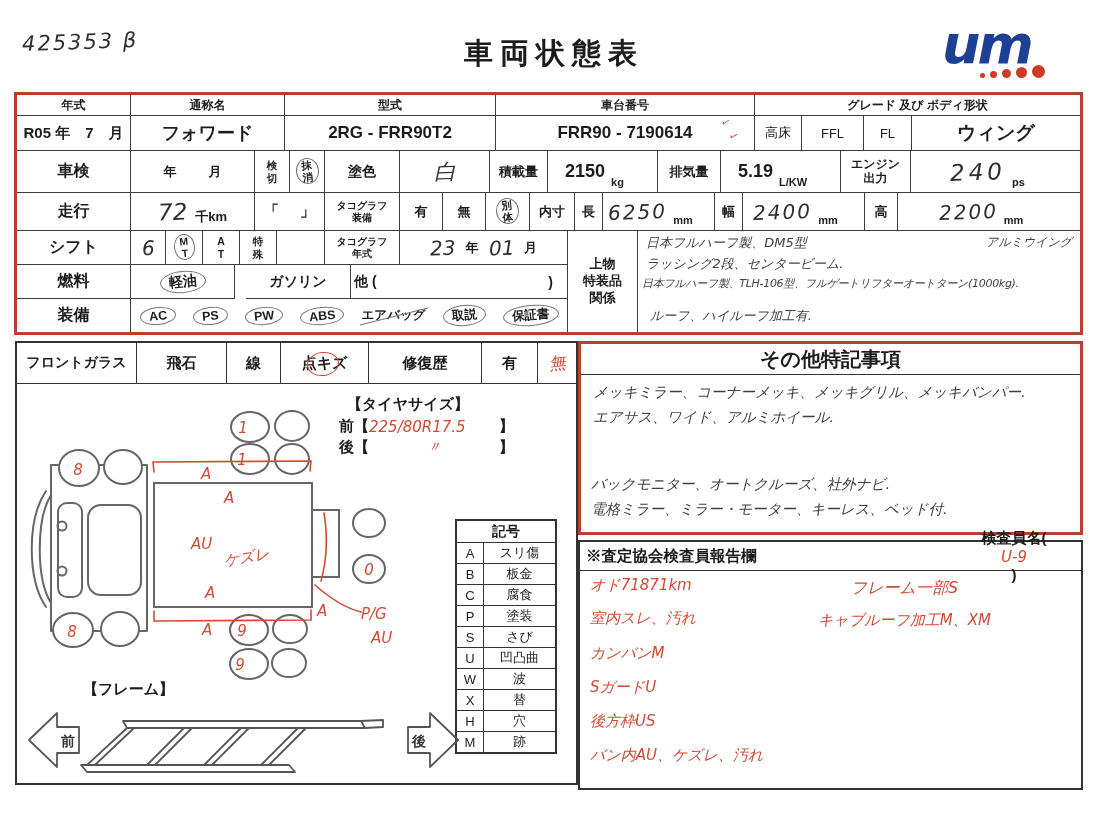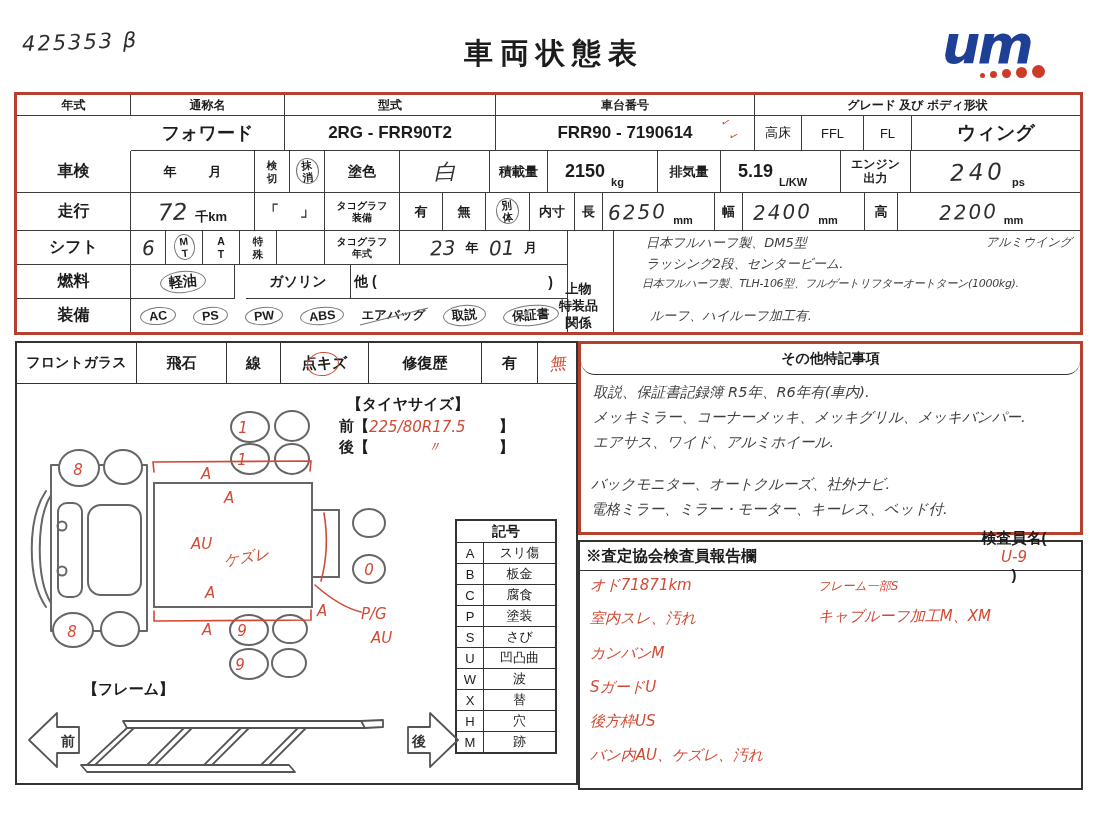--- a/index.html
+++ b/index.html
@@ -49,20 +49,21 @@
   </div>
 
   <div class="redbox" style="left:14px;top:92px;width:1069px;height:243px;">
 
     <div class="c b" style="left:0;top:0;width:114px;height:21px;font-size:12px;">年式</div>
     <div class="c b" style="left:114px;top:0;width:154px;height:21px;font-size:12px;">通称名</div>
     <div class="c b" style="left:268px;top:0;width:211px;height:21px;font-size:12px;">型式</div>
     <div class="c b" style="left:479px;top:0;width:259px;height:21px;font-size:12px;">車台番号</div>
     <div class="c b nr" style="left:738px;top:0;width:325px;height:21px;font-size:12px;">グレード 及び ボディ形状</div>
 
+    <div class="c b" style="left:0;top:21px;width:114px;height:35px;font-size:15px;">R05 年　7　月</div>
     <div class="c b" style="left:114px;top:21px;width:154px;height:35px;font-size:18px;">フォワード</div>
     <div class="c b" style="left:268px;top:21px;width:211px;height:35px;font-size:17px;">2RG - FRR90T2</div>
     <div class="c b" style="left:479px;top:21px;width:259px;height:35px;font-size:17px;">
       <span>FRR90 - 7190614</span>
       <span class="hwr" style="position:absolute;right:24px;top:0;font-size:11px;transform:rotate(18deg);">✓</span>
       <span class="hwr" style="position:absolute;right:16px;top:14px;font-size:11px;transform:rotate(24deg);">✓</span>
     </div>
     <div class="c" style="left:738px;top:21px;width:47px;height:35px;font-size:13px;">高床</div>
     <div class="c" style="left:785px;top:21px;width:62px;height:35px;">FFL</div>
     <div class="c" style="left:847px;top:21px;width:48px;height:35px;">FL</div>
@@ -182,21 +183,21 @@
     <div class="c nb" style="left:114px;top:204px;width:437px;height:33px;justify-content:space-around;font-size:12.5px;">
       <span class="circ b">AC</span>
       <span class="circ b">PS</span>
       <span class="circ b">PW</span>
       <span class="circ b">ABS</span>
       <span class="slash b">エアバッグ</span>
       <span class="circ b">取説</span>
       <span class="circ b">保証書</span>
     </div>
 
-    <div class="c nb" style="left:527px;top:136px;width:70px;height:101px;align-items:flex-end;">
+    <div class="c nb" style="left:551px;top:136px;width:70px;height:101px;">
       <span class="st" style="font-size:13px;line-height:1.3;">上物
 特装品
 関係</span>
     </div>
     <div class="c nr nb" style="left:621px;top:136px;width:442px;height:101px;display:block;">
       <div class="pen" style="position:absolute;left:8px;top:3px;font-size:13px;">日本フルハーフ製、DM5型</div>
       <div class="pen" style="position:absolute;right:8px;top:3px;font-size:12px;">アルミウイング</div>
       <div class="pen" style="position:absolute;left:8px;top:24px;font-size:13px;">ラッシング2段、センタービーム.</div>
       <div class="pen" style="position:absolute;left:4px;top:45px;font-size:11px;letter-spacing:-0.3px;white-space:nowrap;">日本フルハーフ製、TLH-106型、フルゲートリフターオートターン(1000kg).</div>
       <div class="pen" style="position:absolute;left:12px;top:76px;font-size:13px;">ルーフ、ハイルーフ加工有.</div>
@@ -348,23 +349,22 @@
         <path d="M126,64 L163,27 M134,64 L171,27"></path>
         <path d="M183,64 L220,27 M191,64 L228,27"></path>
         <path d="M240,64 L277,27 M248,64 L285,27"></path>
       </g>
       <text x="47" y="45" text-anchor="middle" style="font:bold 14px 'Liberation Sans',sans-serif;fill:#333;">前</text>
       <text x="398" y="45" text-anchor="middle" style="font:bold 14px 'Liberation Sans',sans-serif;fill:#333;">後</text>
     </svg>
   </div>
 
   <div class="redbox" style="left:578px;top:341px;width:505px;height:194px;">
-    <div class="b" style="height:30px;display:flex;align-items:center;justify-content:center;font-size:14px;border-bottom:1.5px solid #333;border-radius:14px;">その他特記事項</div>
+    <div class="b" style="height:30px;display:flex;align-items:center;justify-content:center;font-size:20px;border-bottom:1.5px solid #333;">その他特記事項</div>
     <div style="position:absolute;left:12px;top:36px;line-height:25px;">
-      <div class="pen" style="font-size:14.5px;">取説、保証書記録簿 R5年、R6年有(車内).</div>
       <div class="pen" style="font-size:14.5px;">メッキミラー、コーナーメッキ、メッキグリル、メッキバンパー.</div>
       <div class="pen" style="font-size:14.5px;">エアサス、ワイド、アルミホイール.</div>
     </div>
     <div style="position:absolute;left:10px;top:128px;line-height:25px;">
       <div class="pen" style="font-size:14.5px;">バックモニター、オートクルーズ、社外ナビ.</div>
       <div class="pen" style="font-size:14.5px;">電格ミラー、ミラー・モーター、キーレス、ベッド付.</div>
     </div>
   </div>
 
   <div class="blackbox" style="left:578px;top:540px;width:505px;height:250px;">
@@ -378,18 +378,18 @@
     </div>
     <div style="position:absolute;left:10px;top:34px;">
       <div class="hwr" style="font-size:15px;margin-bottom:14px;">オド71871km</div>
       <div class="hwr" style="font-size:15px;margin-bottom:16px;">室内スレ、汚れ</div>
       <div class="hwr" style="font-size:15px;margin-bottom:15px;">カンバンM</div>
       <div class="hwr" style="font-size:15px;margin-bottom:15px;">SガードU</div>
       <div class="hwr" style="font-size:15px;margin-bottom:15px;">後方枠US</div>
       <div class="hwr" style="font-size:15px;">バン内AU、ケズレ、汚れ</div>
     </div>
     <div style="position:absolute;left:238px;top:36px;">
-      <div class="hwr" style="font-size:12px;margin-bottom:12px;">フレーム一部S</div>
+      <div class="hwr" style="font-size:16px;margin-bottom:12px;text-align:center;">フレーム一部S</div>
       <div class="hwr" style="font-size:15px;">キャブルーフ加工M、XM</div>
     </div>
   </div>
 
 </div>
 
 </body></html>

